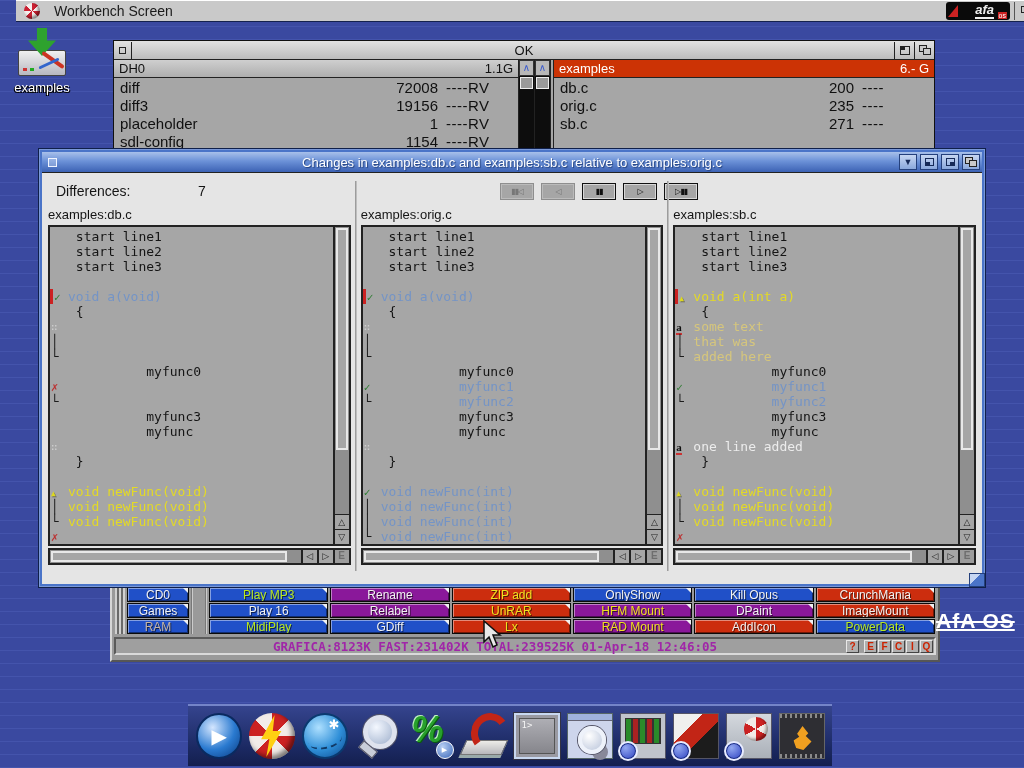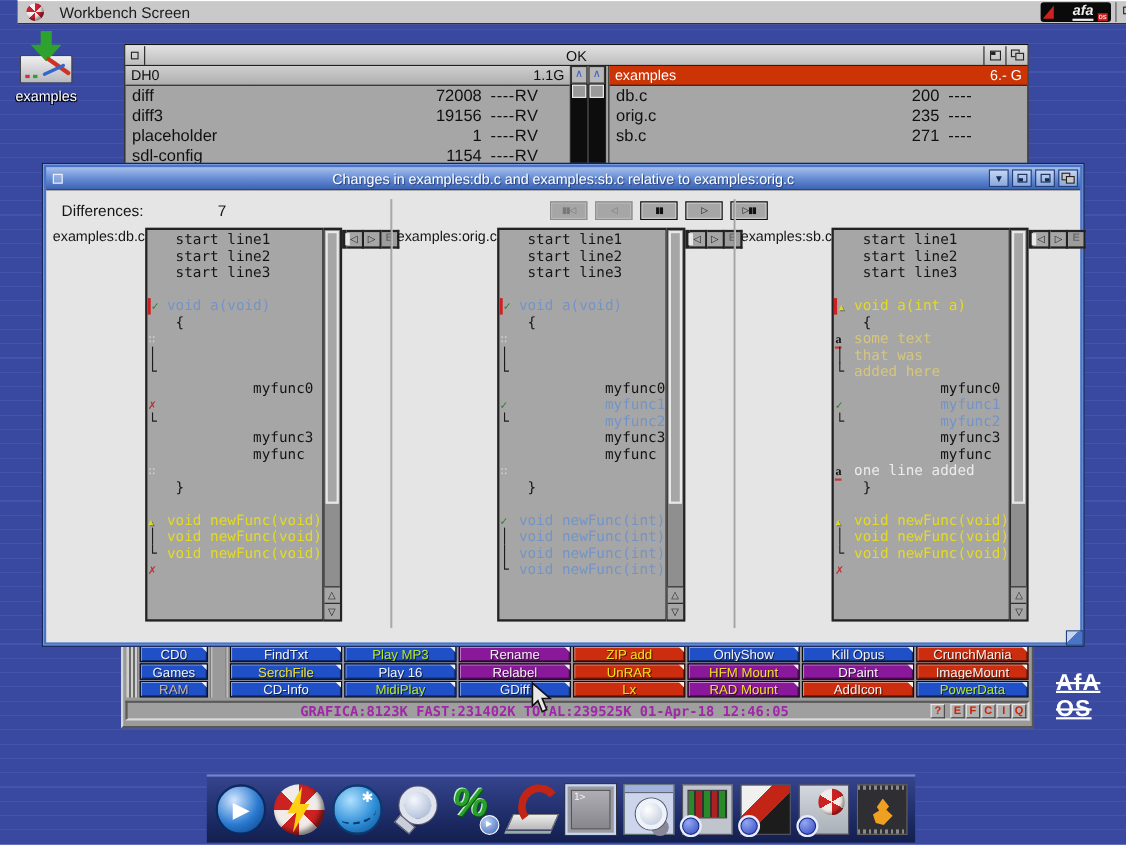--- a/index.html
+++ b/index.html
@@ -84,21 +84,21 @@
 
   .diff-row{display:flex;align-items:center;height:20px;position:relative;}
   .diff-lbl{font-size:14px;color:#151515;margin-left:8px;}
   .diff-val{font-size:14px;color:#151515;position:absolute;left:150px;}
   .navbtns{position:absolute;left:452px;display:flex;gap:7px;}
   .navbtn{width:34px;height:17px;background:#a6a6a6;border:1px solid #111;box-shadow:0 0 0 1px #d8d8d8 inset;
     font-size:8px;letter-spacing:-1px;color:#111;display:flex;align-items:center;justify-content:center;cursor:pointer;font-family:"DejaVu Sans",sans-serif;}
   .navbtn.dis{border-color:#8e8e8e;color:#777;box-shadow:0 0 0 1px #bbb inset;}
 
   .panes{display:flex;gap:10px;margin-top:6px;height:358px;position:relative;}
-  .pane{flex:1;display:flex;flex-direction:row;position:relative;min-width:0;}
+  .pane{flex:1;display:flex;flex-direction:column;position:relative;min-width:0;}
   .pane + .pane::before{content:"";position:absolute;left:-6px;top:-26px;bottom:-6px;width:2px;
      background:linear-gradient(90deg,#8b8b8b,#cfcfcf);}
   .pane-h{font-size:13px;color:#151515;height:18px;flex:none;}
   .pane-mid{display:flex;flex:1;min-height:0;justify-content:space-between;}
   .codebox{flex:1;border:2px solid #222;border-right-width:1px;background:#a6a6a6;overflow:hidden;padding-top:2px;min-width:0;}
   .line{display:flex;height:15px;line-height:15px;font-family:"DejaVu Sans Mono",monospace;font-size:13px;white-space:pre;}
   .mk{width:13px;flex:none;position:relative;text-align:left;padding-left:1px;}
   .mk.bar::before{content:"";position:absolute;left:0;top:0;width:3px;height:15px;background:#cc2222;}
   .mk.bar span{padding-left:3px;}
   .g-dots{color:#cdcdcd;font-size:11px;}
@@ -144,21 +144,21 @@
   .statusbar{height:18px;margin-top:1px;background:#9f9f9f;border:2px solid;border-color:#5a5a5a #dadada #dadada #5a5a5a;
     display:flex;align-items:center;position:relative;}
   .status-text{position:absolute;left:0;right:60px;text-align:center;font-family:"DejaVu Sans Mono",monospace;
     font-weight:bold;font-size:12.5px;color:#a026a8;white-space:nowrap;}
   .status-btns{margin-left:auto;display:flex;gap:1px;padding-right:1px;z-index:1;}
   .sbtn{width:13px;height:13px;background:#b0b0b0;border:1px solid;border-color:#e8e8e8 #444 #444 #e8e8e8;
     color:#cc2200;font-weight:bold;font-size:10px;line-height:11px;text-align:center;cursor:pointer;}
   .sbtn:first-child{margin-right:4px;}
 
   
-  .afa-label{position:absolute;left:960px;top:609px;color:#fff;font-size:21px;font-weight:bold;
+  .afa-label{position:absolute;left:936px;top:609px;color:#fff;font-size:21px;font-weight:bold;
     text-decoration:underline line-through;text-decoration-thickness:2px;letter-spacing:1px;}
 
   
   .dock{position:absolute;left:188px;top:704px;width:644px;height:62px;
     background:linear-gradient(180deg,#35448e,#1b2962 70%,#141f4e);border-top:2px solid #7484c8;
     display:flex;align-items:center;justify-content:center;gap:7px;}
   .dicon{width:46px;height:46px;position:relative;cursor:pointer;flex:none;}
   .media-play-icon{border-radius:50%;background:radial-gradient(circle at 35% 30%,#d4e6ff,#2a7ad0 55%,#0a3a80);border:2px solid #0a2a60;}
   .media-play-icon::after{content:"▶";position:absolute;left:14px;top:9px;color:#fff;font-size:20px;}
   .boing-lightning-icon{border-radius:50%;
@@ -324,26 +324,20 @@
   <div class="tb-grid" id="tb-cols">
       <div class="tb-handle"></div>
       <div class="tb-col narrow">
         <div class="sliver none"></div>
         <div class="tbtn bg-blue fg-white">CD0</div>
         <div class="tbtn bg-blue fg-white">Games</div>
         <div class="tbtn bg-blue fg-tan">RAM</div>
       </div>
       <div class="tb-sep"></div>
       <div class="tb-col wide">
-        <div class="sliver red"></div>
-        <div class="tbtn bg-blue fg-white">FindTxt</div>
-        <div class="tbtn bg-blue fg-yellow">SerchFile</div>
-        <div class="tbtn bg-blue fg-white">CD-Info</div>
-      </div>
-      <div class="tb-col wide">
         <div class="sliver blue"></div>
         <div class="tbtn bg-blue fg-green">Play MP3</div>
         <div class="tbtn bg-blue fg-white">Play 16</div>
         <div class="tbtn bg-blue fg-green">MidiPlay</div>
       </div>
       <div class="tb-col wide">
         <div class="sliver purple"></div>
         <div class="tbtn bg-purple fg-white">Rename</div>
         <div class="tbtn bg-purple fg-white">Relabel</div>
         <div class="tbtn bg-blue fg-white">GDiff</div>

